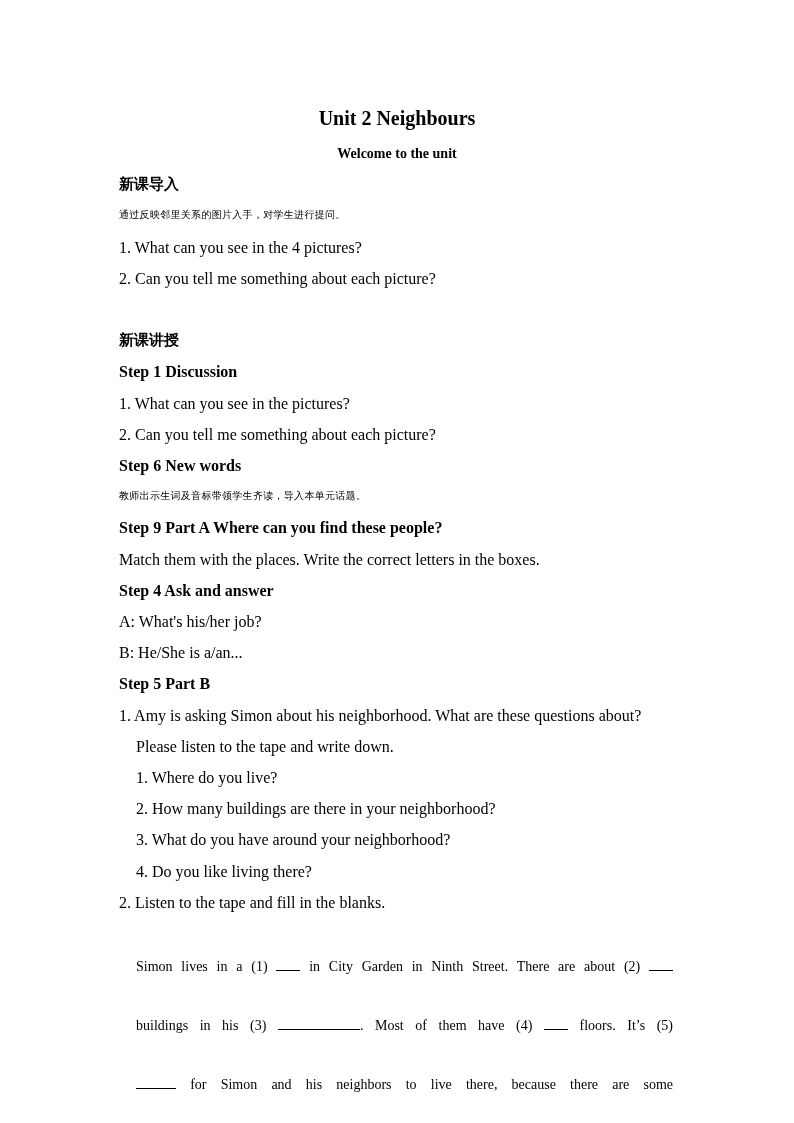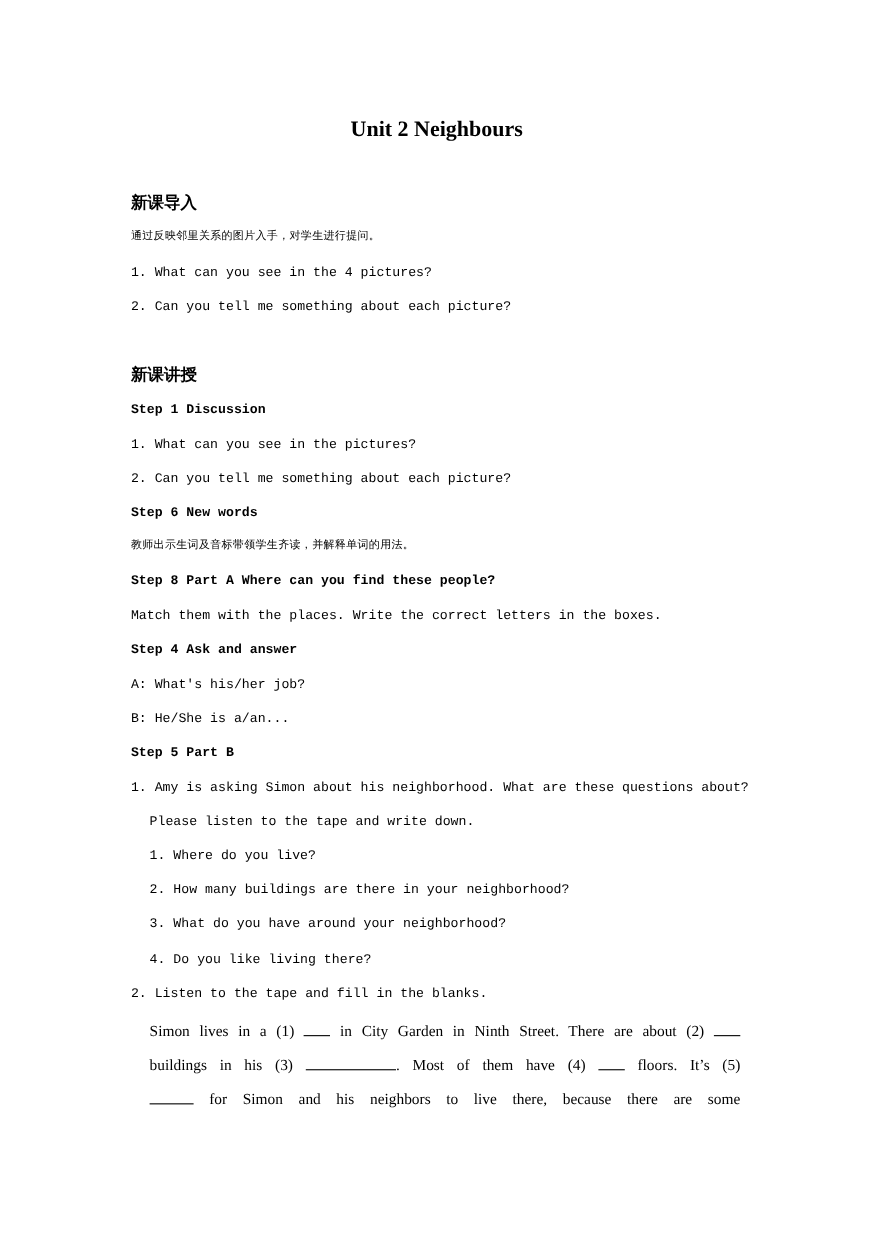--- a/index.html
+++ b/index.html
@@ -19,23 +19,22 @@
       position: absolute;
       left: 0; top: 0;
       width: 794px;
       height: 860px;
       background: #ffffff;
     }
     .line {
       position: absolute;
       left: 119px;
       white-space: nowrap;
-      font-size: 12px;
+      font-size: 16px;
       line-height: 18px;
-      font-family: Liberation Mono, monospace;
     }
     .title {
       position: absolute;
       left: 0;
       width: 794px;
       text-align: center;
       top: 106px;
       font-size: 20px;
       font-weight: bold;
       line-height: 24px;
@@ -70,53 +69,55 @@
       line-height: 31px;
       text-align: justify;
       text-align-last: justify;
       top: 923px;
     }
     .para .row {
       display: block;
       height: 31px;
       text-align: justify;
       text-align-last: justify;
+      margin-top: 28px;
     }
     .blank {
       display: inline-block;
       border-bottom: 1px solid #000;
       height: 13px;
       vertical-align: baseline;
     }
     .b-short { width: 24px; }
     .b-mid { width: 40px; }
     .b-long { width: 82px; }
   </style>
 </head>
 <body>
 
 <div class="page">
 
   <div class="title">Unit 2 Neighbours</div>
+  <div class="subtitle">Welcome to the unit</div>
 
   <div class="line cn-bold" style="top:175px;">新课导入</div>
   <div class="line cn" style="top:206px;">通过反映邻里关系的图片入手，对学生进行提问。</div>
   <div class="line" style="top:239px;">1. What can you see in the 4 pictures?</div>
   <div class="line" style="top:270px;">2. Can you tell me something  about each picture?</div>
 
   <div class="line cn-bold" style="top:331px;">新课讲授</div>
 
   <div class="line bold" style="top:363px;">Step 1 Discussion</div>
   <div class="line" style="top:395px;">1. What can you see in the pictures?</div>
   <div class="line" style="top:426px;">2. Can you tell me something  about each picture?</div>
 
   <div class="line bold" style="top:457px;">Step 6 New words</div>
-  <div class="line cn" style="top:487px;">教师出示生词及音标带领学生齐读，并解释单词的用法。</div>
+  <div class="line cn" style="top:487px;">教师出示生词及音标带领学生齐读，导入本单元话题。</div>
 
-  <div class="line bold" style="top:519px;">Step 8 Part A Where can you find these people?</div>
+  <div class="line bold" style="top:519px;">Step 9 Part A Where can you find these people?</div>
   <div class="line" style="top:551px;">Match them with the places. Write the correct letters in the boxes.</div>
 
   <div class="line bold" style="top:582px;">Step 4 Ask and answer</div>
   <div class="line" style="top:613px;">A: What's his/her  job?</div>
   <div class="line" style="top:644px;">B: He/She is a/an...</div>
 
   <div class="line bold" style="top:675px;">Step 5 Part B</div>
   <div class="line" style="top:707px;">1. Amy is asking Simon  about his neighborhood.  What are these questions  about?</div>
   <div class="line indent1" style="top:738px;">Please listen  to the tape and write  down.</div>
 

